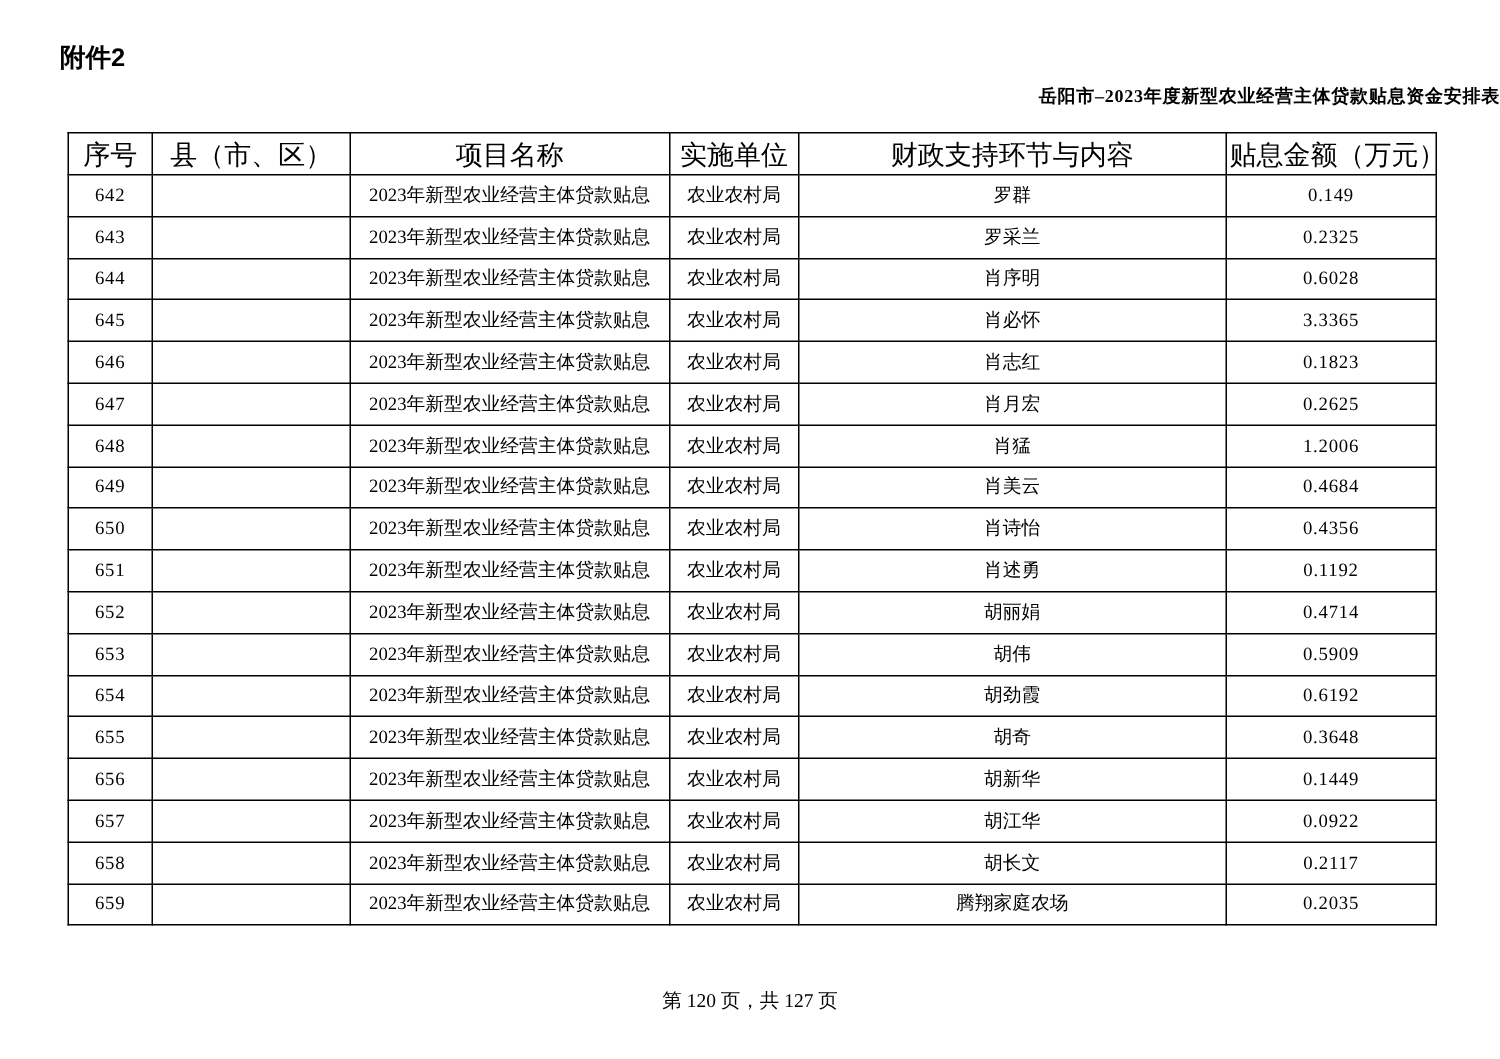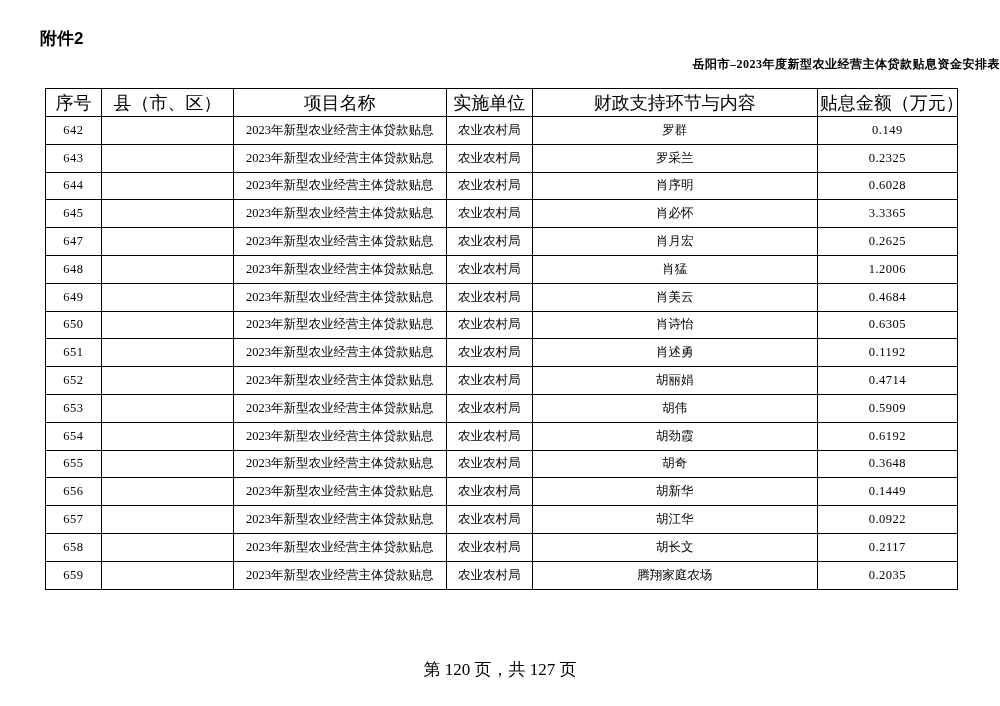--- a/index.html
+++ b/index.html
@@ -68,21 +68,21 @@
   .c-content{ width: 280px; }
   .c-amount { width: 138px; }
   td.c-amount { font-family: "Liberation Serif", "DejaVu Serif", serif; letter-spacing: 0.5px; }
   td.c-seq { letter-spacing: 0.5px; }
   .page-footer {
     position: absolute;
     top: 658px;
     left: 0;
     width: 100%;
     text-align: center;
-    font-size: 17px;
+    font-size: 13px;
   }
 </style>
 </head>
 <body>
 
 <div class="page">
 
   <div class="attachment-label">附件2</div>
 
   <h1 class="page-title">岳阳市–2023年度新型农业经营主体贷款贴息资金安排表</h1>
@@ -133,20 +133,28 @@
   </tr>
         <tr class="data-row">
     <td class="c-seq">645</td>
     <td class="c-county"></td>
     <td class="c-project">2023年新型农业经营主体贷款贴息</td>
     <td class="c-unit">农业农村局</td>
     <td class="c-content">肖必怀</td>
     <td class="c-amount">3.3365</td>
   </tr>
         <tr class="data-row">
+    <td class="c-seq">646</td>
+    <td class="c-county"></td>
+    <td class="c-project">2023年新型农业经营主体贷款贴息</td>
+    <td class="c-unit">农业农村局</td>
+    <td class="c-content">肖志红</td>
+    <td class="c-amount">0.1823</td>
+  </tr>
+        <tr class="data-row">
     <td class="c-seq">647</td>
     <td class="c-county"></td>
     <td class="c-project">2023年新型农业经营主体贷款贴息</td>
     <td class="c-unit">农业农村局</td>
     <td class="c-content">肖月宏</td>
     <td class="c-amount">0.2625</td>
   </tr>
         <tr class="data-row">
     <td class="c-seq">648</td>
     <td class="c-county"></td>
@@ -162,21 +170,21 @@
     <td class="c-unit">农业农村局</td>
     <td class="c-content">肖美云</td>
     <td class="c-amount">0.4684</td>
   </tr>
         <tr class="data-row">
     <td class="c-seq">650</td>
     <td class="c-county"></td>
     <td class="c-project">2023年新型农业经营主体贷款贴息</td>
     <td class="c-unit">农业农村局</td>
     <td class="c-content">肖诗怡</td>
-    <td class="c-amount">0.6305</td>
+    <td class="c-amount">0.4356</td>
   </tr>
         <tr class="data-row">
     <td class="c-seq">651</td>
     <td class="c-county"></td>
     <td class="c-project">2023年新型农业经营主体贷款贴息</td>
     <td class="c-unit">农业农村局</td>
     <td class="c-content">肖述勇</td>
     <td class="c-amount">0.1192</td>
   </tr>
         <tr class="data-row">

